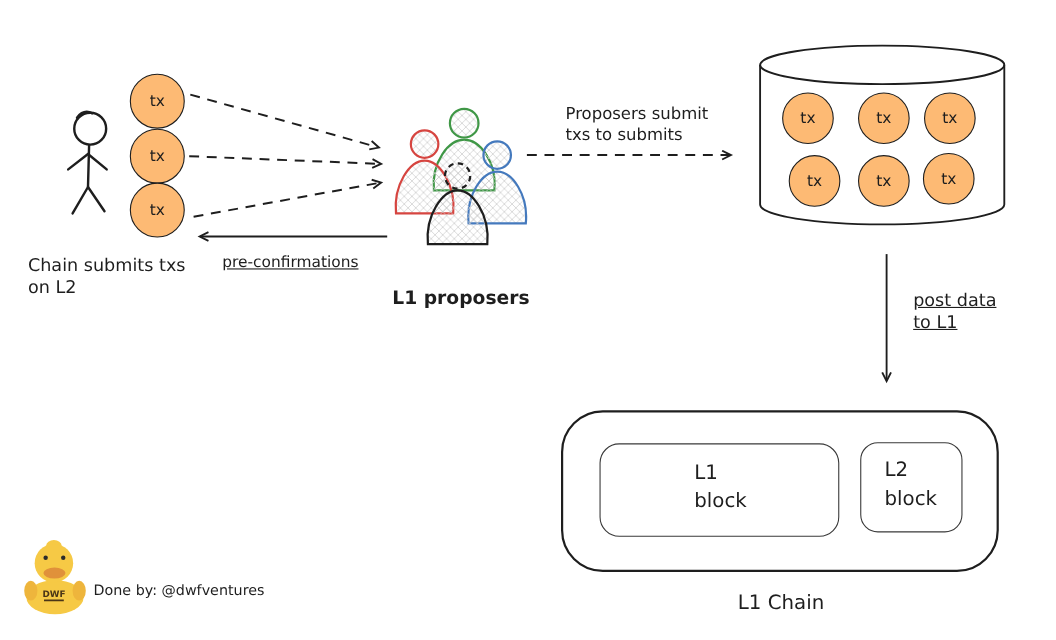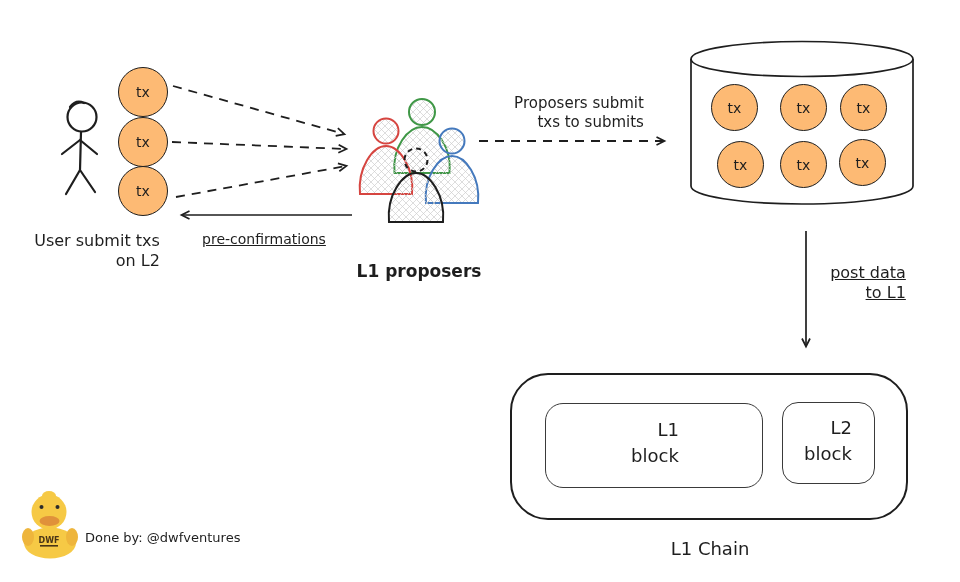--- a/index.html
+++ b/index.html
@@ -2,21 +2,21 @@
 <html><head>
 <meta charset="utf-8">
 <style>
   html,body{margin:0;padding:0;background:#ffffff;}
   .canvas{
     position:relative;width:960px;height:582px;background:#ffffff;
     font-family:"DejaVu Sans","Liberation Sans",sans-serif;color:#1e1e1e;overflow:hidden;
   }
   .layer{position:absolute;left:0;top:0;width:960px;height:582px;}
   .label{position:absolute;white-space:nowrap;line-height:1.25;}
-  .center{transform:translateX(-50%);text-align:right;}
+  .center{transform:translateX(-50%);text-align:left;}
   .cap{font-size:16px;}
   .small{font-size:14px;}
   .bold{font-weight:bold;margin-top:28px;}
   .tx-circle{
     position:absolute;border:1.7px solid #1e1e1e;border-radius:50%;
     display:flex;align-items:center;justify-content:center;
     font-size:14px;background:#fdba74;box-sizing:border-box;
   }
   .box{position:absolute;border:1.7px solid #1e1e1e;box-sizing:border-box;background:#ffffff;}
   .chain-outer{left:510px;top:373px;width:398px;height:147px;border-radius:38px;border-width:2px;}
@@ -115,21 +115,21 @@
   <div class="label center block-label" style="left:655px;top:417px;">
     <div>L1</div>
     <div>block</div>
   </div>
   <div class="label center block-label" style="left:828px;top:415px;">
     <div>L2</div>
     <div>block</div>
   </div>
 
   <div class="label center cap" style="left:97px;top:231px;">
-    <div>User submit txs</div>
+    <div>Chain submits txs</div>
     <div>on L2</div>
   </div>
 
   <div class="label center small" style="left:264px;top:231px;text-decoration:underline;">pre-confirmations</div>
 
   <div class="label center bold" style="left:419px;top:233px;font-size:17px;">L1 proposers</div>
 
   <div class="label center" style="left:579px;top:94px;font-size:15px;">
     <div>Proposers submit</div>
     <div>txs to submits</div>

